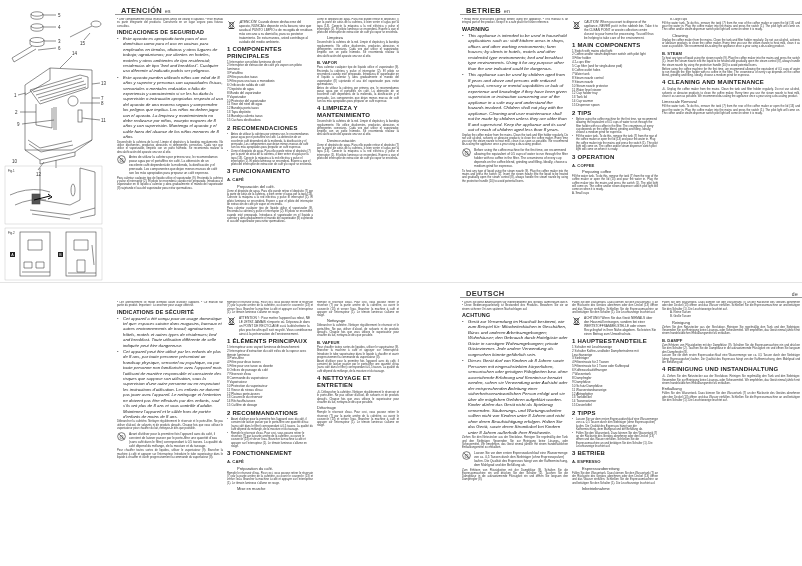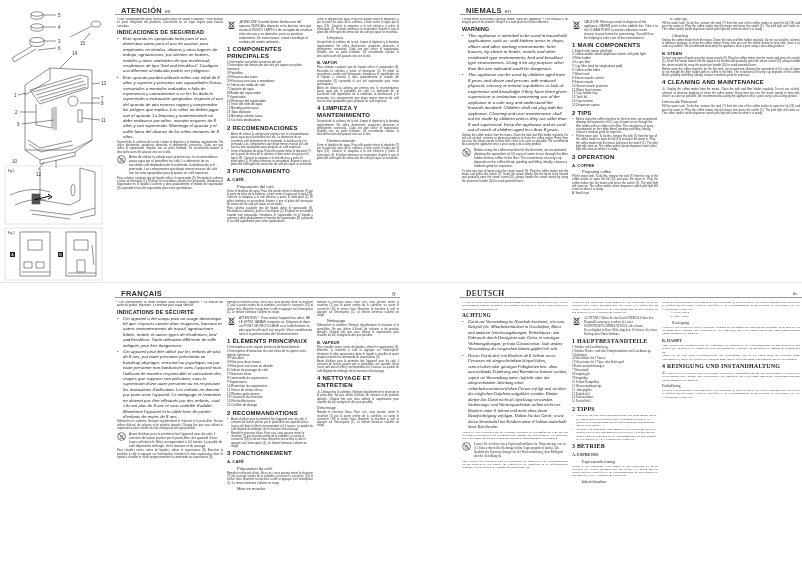--- a/index.html
+++ b/index.html
@@ -197,21 +197,21 @@
       <p class="fine">Antes de utilizar la cafetera por primera vez, le recomendamos pasar agua por el portafiltro sin café. La obtención de un excelente café dependerá de la molienda, la dosificación y el prensado. Los componentes que dejan menos marcas de café son los más apropiados para preparar un café espresso.</p>
       <div class="sec">4 LIMPIEZA Y MANTENIMIENTO</div>
       <p class="fine">Desenchufe la cafetera de la red. Limpie el depósito y la bandeja regularmente. No utilice disolventes, productos abrasivos ni detergentes corrosivos. Cada vez que utilice el vaporizador, límpielo con un paño húmedo. Se recomienda realizar la descalcificación del aparato una vez al año.</p>
       <div class="subsub">Desincrustación</div>
       <p class="fine">Llene el depósito de agua. Para ello puede retirar el depósito (7) por la parte de atrás de la cafetera, o bien verter el agua por la tapa (13). Conecte la máquina a la red eléctrica y pulse el interruptor (1). El piloto luminoso se encenderá. Espere a que el piloto del interruptor de extracción de café y/o vapor se encienda.</p>
     </div>
   </div>
 
   <div class="lang-block" style="left:460px; width:342px;">
     <div class="hdr">
-      <span>NIEMALS</span><span class="code">en</span>
+      <span>BETRIEB</span><span class="code">en</span>
     </div>
     <div class="col" style="left:2px; width:106px; height:262px;">
       <p class="fine">• Read these instructions carefully before using the appliance. • This manual is an integral part of the product. Keep it in a safe place for future reference.</p>
       <div class="sec" style="font-size:5.4px;line-height:6px;margin-top:1px;">WARNING</div>
       <ul class="warn-big" style="font-size:4.4px;line-height:5.5px;">
         <li>This appliance is intended to be used in household applications such as: staff kitchen areas in shops, offices and other working environments; farm houses; by clients in hotels, motels and other residential type environments; bed and breakfast type environments. Using it for any purpose other than the one indicated could be dangerous.</li>
         <li>This appliance can be used by children aged from 8 years and above and persons with reduced physical, sensory or mental capabilities or lack of experience and knowledge if they have been given supervision or instruction concerning use of the appliance in a safe way and understand the hazards involved. Children shall not play with the appliance. Cleaning and user maintenance shall not be made by children unless they are older than 8 and supervised. Keep the appliance and its cord out of reach of children aged less than 8 years.</li>
       </ul>
       <p class="fine">Unplug the coffee maker from the mains. Clean the tank and filter holder regularly. Do not use alcohol, solvents or abrasive products to clean the coffee maker. Every time you use the steam nozzle to heat milk, clean it as soon as possible. We recommend de-scaling the appliance once a year using a de-scaling product.</p>
       <div class="icon-row">
@@ -276,23 +276,20 @@
       <p class="fine">Fill the water tank. To do this, remove the tank (7) from the rear of the coffee maker or open the lid (13) and pour the water in. Plug the coffee maker into the mains and press the switch (1). The pilot light will come on. The coffee and/or steam dispenser switch pilot light will come on when it is ready.</p>
     </div>
   </div>
 </div>
 
 <div class="page-divider"></div>
 
 <div class="page bottom">
 
   <div class="lang-block" style="left:115px; width:285px;">
-    <div class="hdr">
-      <span>FRANÇAIS</span><span class="code-right">fr</span>
-    </div>
     <div class="col" style="left:2px; width:106px; height:262px;">
       <p class="fine">• Lire attentivement ce mode d'emploi avant d'utiliser l'appareil. • Ce manuel fait partie du produit. Important : à conserver pour usage ultérieur.</p>
       <div class="sec" style="font-size:5.4px;line-height:6px;margin-top:1px;">INDICATIONS DE SÉCURITÉ</div>
       <ul class="warn-big" style="font-size:4.3px;line-height:5.4px;">
         <li>Cet appareil a été conçu pour un usage domestique tel que: espaces cuisine dans magasins, bureaux et autres environnements de travail; agrotourisme; hôtels, motels et autres types de résidences; bed and breakfast. Toute utilisation différente de celle indiquée peut être dangereuse.</li>
         <li>Cet appareil peut être utilisé par les enfants de plus de 8 ans, par toute personne présentant un handicap physique, sensoriel ou psychique, ou par toute personne non familiarisée avec l'appareil mais l'utilisant de manière responsable et consciente des risques que suppose son utilisation, sous la supervision d'une autre personne ou en respectant les instructions d'utilisation. Les enfants ne doivent pas jouer avec l'appareil. Le nettoyage et l'entretien ne doivent pas être effectués par des enfants, sauf s'ils ont plus de 8 ans et sous contrôle d'adulte. Maintenez l'appareil et le câble hors de portée d'enfants de moins de 8 ans.</li>
       </ul>
       <p class="fine">Débrancher la cafetière. Nettoyer régulièrement le réservoir et le porte-filtre. Ne pas utiliser d'alcool, de solvants ni de produits abrasifs. Chaque fois que vous utilisez le vaporisateur pour chauffer du lait, nettoyez-le dès que possible.</p>
       <div class="icon-row">
         <svg class="ico" viewBox="0 0 10 10">
@@ -350,21 +347,21 @@
       <div class="sub">B. VAPEUR</div>
       <p class="fine">Pour chauffer toutes sortes de liquides, utiliser le vaporisateur (9). Brancher la machine à café et appuyer sur l'interrupteur. Introduire le tube vaporisateur dans le liquide à chauffer et ouvrir progressivement la commande du vaporisateur (8).</p>
       <p class="fine">Avant d'utiliser pour la première fois l'appareil avec du café, il convient de laisser passer par le porte-filtre une quantité d'eau (sans café dans le filtre) correspondant à 0,5 tasses. La qualité du café dépend du mélange, de la mouture et du tassage.</p>
       <div class="sec">4 NETTOYAGE ET ENTRETIEN</div>
       <p class="fine"><span class="tri">⚠</span> <span>Débrancher la cafetière. Nettoyer régulièrement le réservoir et le porte-filtre. Ne pas utiliser d'alcool, de solvants ni de produits abrasifs. Chaque fois que vous utilisez le vaporisateur pour chauffer du lait, nettoyez-le dès que possible.</span></p>
       <div class="subsub" style="margin-left:0;">Détartrage</div>
       <p class="fine">Remplir le réservoir d'eau. Pour ceci, vous pouvez retirer le réservoir (7) par la partie arrière de la cafetière, ou ouvrir le couvercle (13) et verser l'eau. Brancher la machine à café et appuyer sur l'interrupteur (1). Le témoin lumineux s'allume en rouge.</p>
     </div>
   </div>
 
-  <div class="lang-block" style="left:460px; width:342px;font-family:Liberation Serif, serif;">
+  <div class="lang-block" style="left:460px; width:342px;">
     <div class="hdr">
       <span>DEUTSCH</span><span class="code-right">de</span>
     </div>
     <div class="col" style="left:2px; width:106px; height:262px;">
       <p class="fine">• Lesen Sie diese Anweisungen vor Inbetriebnahme des Gerätes aufmerksam durch. • Diese Bedienungsanleitung ist Bestandteil des Produkts. Bewahren Sie sie an einem sicheren Ort zum späteren Nachschlagen auf.</p>
       <div class="sec" style="font-size:5.4px;line-height:6px;margin-top:1px;">ACHTUNG</div>
       <ul class="warn-big" style="font-size:4.4px;line-height:5.5px;">
         <li>Gerät zur Verwendung im Haushalt bestimmt, wie zum Beispiel für: Mitarbeiterküchen in Geschäften, Büros und anderen Arbeitsumgebungen; Wohnhäuser; den Gebrauch durch Hotelgäste oder Gäste in sonstigen Wohnumgebungen; private Gästezimmer. Jede andere Verwendung als vorgesehen könnte gefährlich sein.</li>
         <li>Dieses Gerät darf von Kindern ab 8 Jahren sowie Personen mit eingeschränkten körperlichen, sensorischen oder geistigen Fähigkeiten bzw. ohne ausreichende Erfahrung und Kenntnisse benutzt werden, sofern sie Verwendung unter Aufsicht oder der entsprechenden Anleitung einer sicherheitsverantwortlichen Person erfolgt und sie über die möglichen Gefahren aufgeklärt wurden. Kinder dürfen das Gerät nicht als Spielzeug verwenden. Säuberungs- und Wartungsarbeiten sollten nicht von Kindern unter 8 Jahren und nicht ohne deren Beaufsichtigung erfolgen. Halten Sie das Gerät, sowie deren Stromkabel bei Kindern unter 8 Jahren außerhalb ihrer Reichweite.</li>
       </ul>

